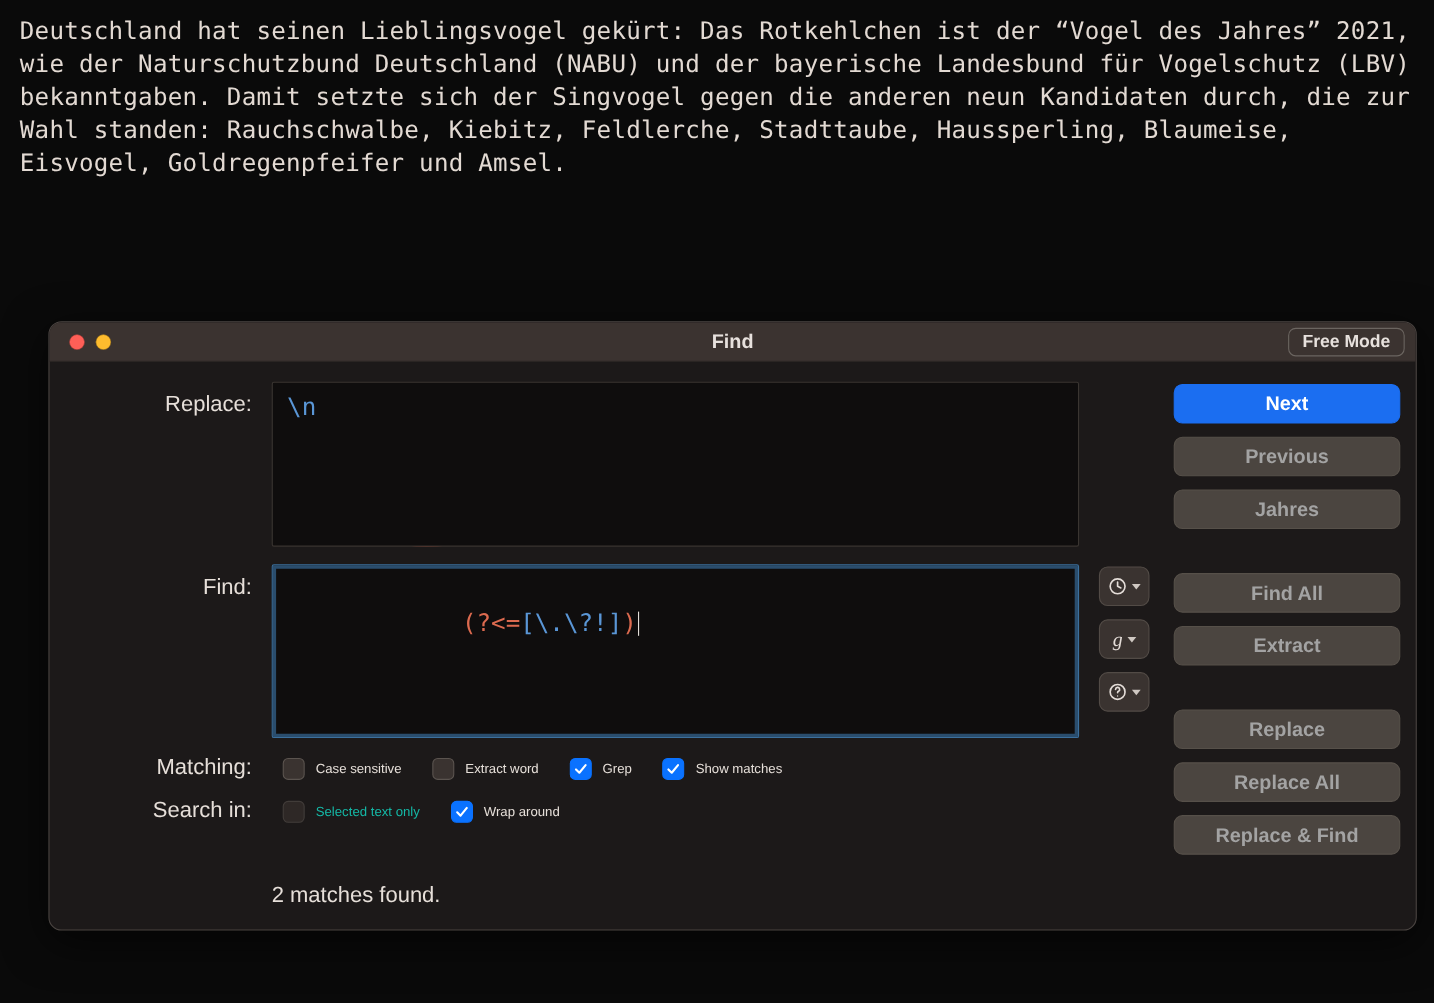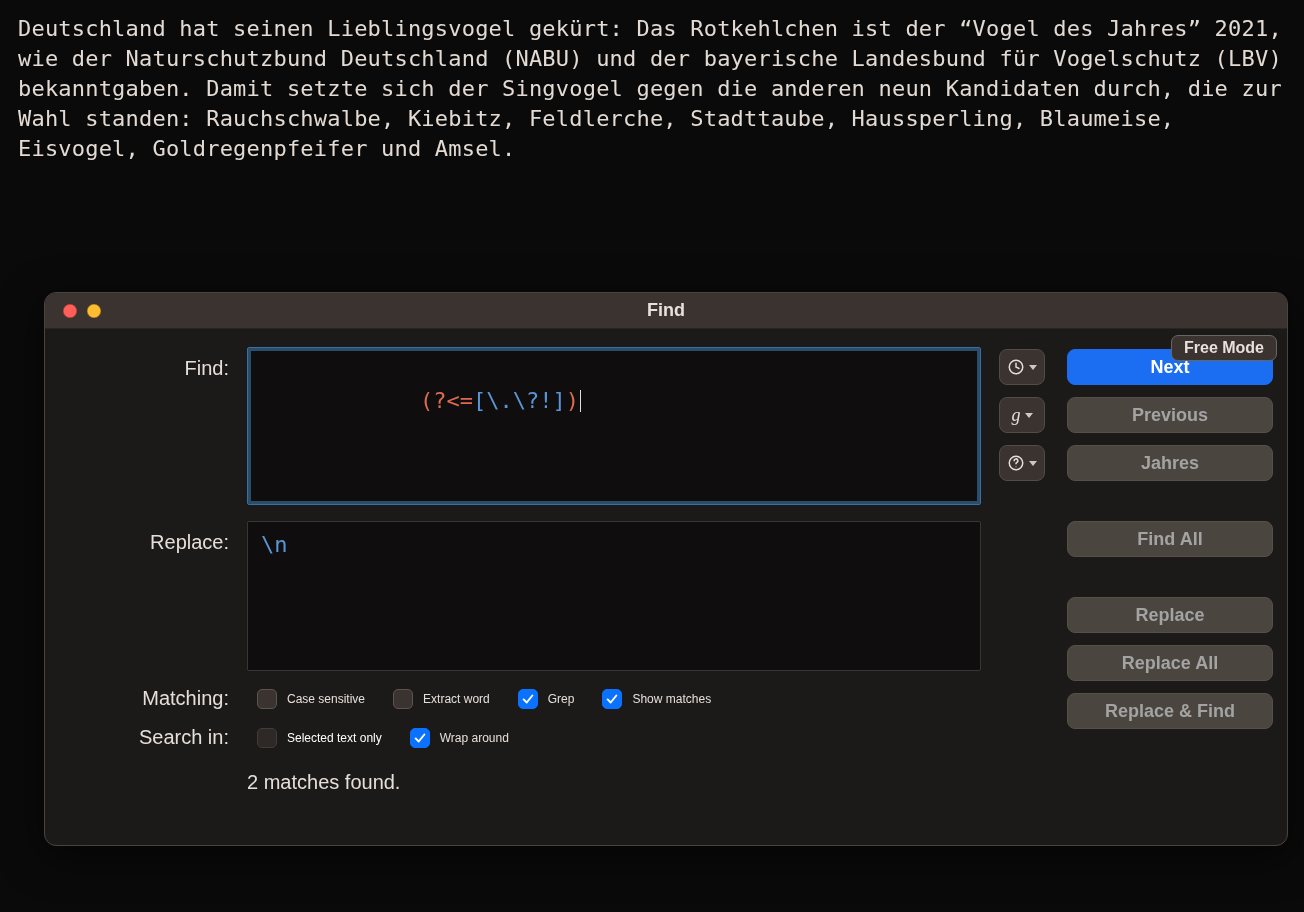--- a/index.html
+++ b/index.html
@@ -71,21 +71,20 @@
     height: 26px;
     padding: 0 12px;
     border: 1px solid #6b6560;
     border-radius: 7px;
     background: #3b3330;
     color: #e7e1dd;
     font-size: 16px;
     font-weight: 600;
     display: flex;
     align-items: center;
-    margin-top: 37px;
   }
 
   .body {
     display: flex;
     padding: 18px 14px 10px 14px;
     gap: 18px;
     height: calc(100% - 36px);
   }
 
   .left {
@@ -214,27 +213,28 @@
     background: #3a3330;
     display: inline-flex;
     align-items: center;
     justify-content: center;
   }
   .chk .box.on {
     background: #0a72ff;
     border-color: #0a72ff;
   }
   .chk .box svg { width: 14px; height: 14px; }
-  .chk.disabled { color: #ffffff; }
+  .chk.disabled { color: #14b8a6; }
   .chk.disabled .box { opacity: .6; }
 
   .status-row {
     display: flex;
     gap: 18px;
     padding-left: 0;
+    margin-top: 32px;
   }
   .status-row .spacer { width: 170px; }
   .status-text {
     font-size: 20px;
     color: #e6dfd9;
     padding-top: 6px;
   }
 
   .right {
     width: 206px;
@@ -293,20 +293,29 @@
   </div>
 
   <div class="annot">
     <svg viewBox="0 0 210 158">
       <ellipse cx="105" cy="79" rx="98" ry="70" fill="none" stroke="#e4442a" stroke-width="6"></ellipse>
     </svg>
   </div>
 
   <div class="body">
     <div class="left">
+
+      <div class="row">
+        <label>Replace:</label>
+        <div class="textarea-wrap">
+          <div class="ta replace"></div>
+          <div class="replace-overlay">\n</div>
+        </div>
+        <div class="tool-col"></div>
+      </div>
 
       <div class="row">
         <label>Find:</label>
         <div class="textarea-wrap">
           <div class="ta find"></div>
           <div class="find-overlay">
             <span class="tok-meta">(?&lt;=</span><span class="tok-regex">[\.\?!]</span><span class="tok-meta">)</span><span class="tok-cursor"></span>
           </div>
         </div>
         <div class="tool-col">
@@ -329,29 +338,20 @@
                 <circle cx="12" cy="12" r="9"></circle>
                 <path d="M9.5 9a2.5 2.5 0 1 1 3.5 2.3c-.9.4-1 1-1 1.7"></path>
                 <circle cx="12" cy="17" r="0.8" fill="#e4ddd8" stroke="none"></circle>
               </svg>
             </span>
             <span class="caret"></span>
           </div>
         </div>
       </div>
 
-      <div class="row">
-        <label>Replace:</label>
-        <div class="textarea-wrap">
-          <div class="ta replace"></div>
-          <div class="replace-overlay">\n</div>
-        </div>
-        <div class="tool-col"></div>
-      </div>
-
       <div class="opts-row">
         <div class="spacer">Matching:</div>
 
         <label class="chk">
           <span class="box"></span>
           <span>Case sensitive</span>
         </label>
 
         <label class="chk">
           <span class="box"></span>
@@ -401,20 +401,21 @@
       </div>
 
     </div>
 
     <div class="right">
       <div class="btn primary">Next</div>
       <div class="btn">Previous</div>
       <div class="btn">Jahres</div>
       <div class="gap"></div>
       <div class="btn">Find All</div>
+      <div class="btn">Extract</div>
       <div class="gap"></div>
       <div class="btn">Replace</div>
       <div class="btn">Replace All</div>
       <div class="btn">Replace &amp; Find</div>
     </div>
 
   </div>
 
 </div>
 

